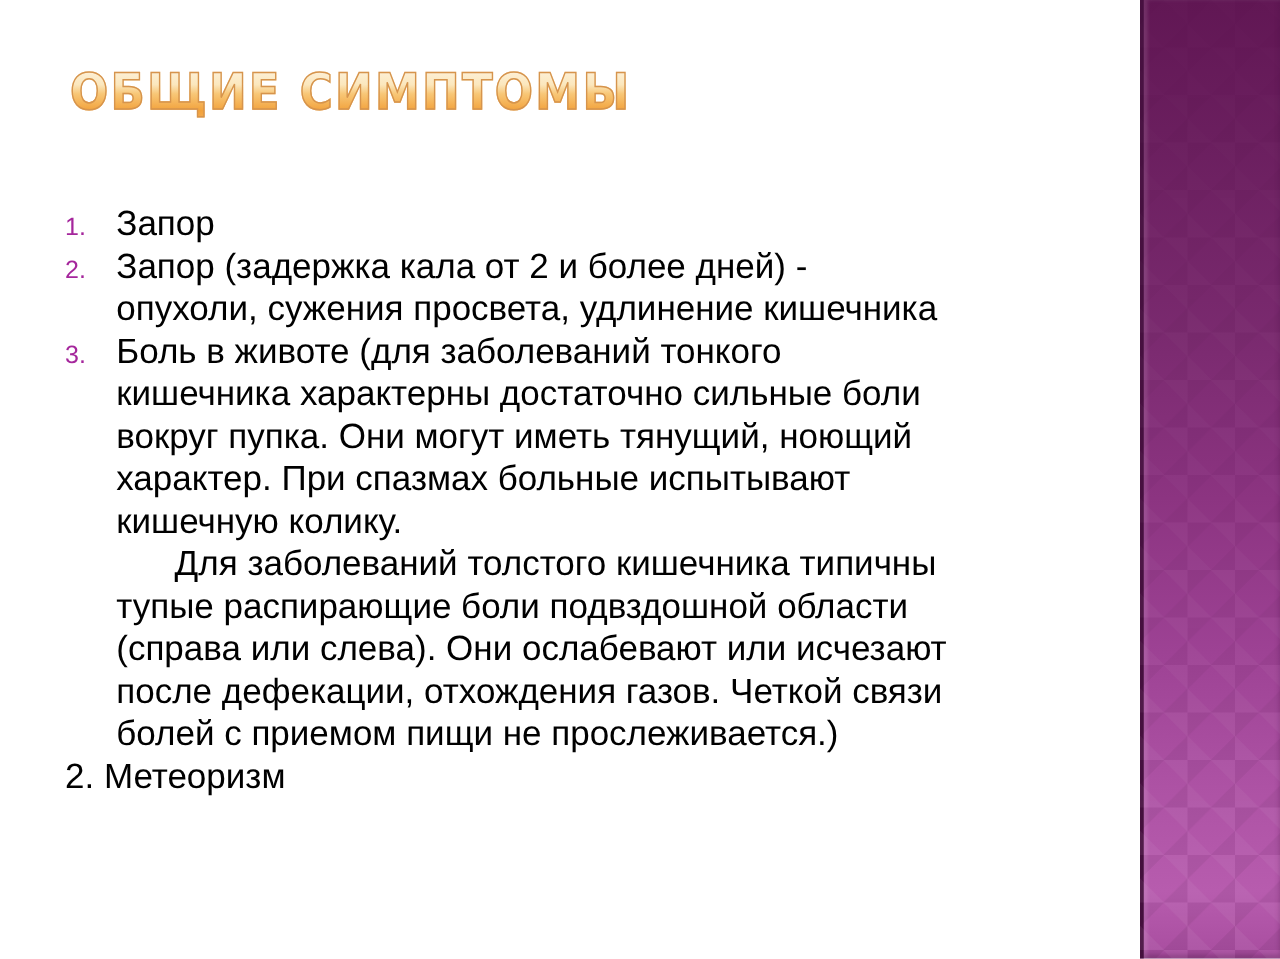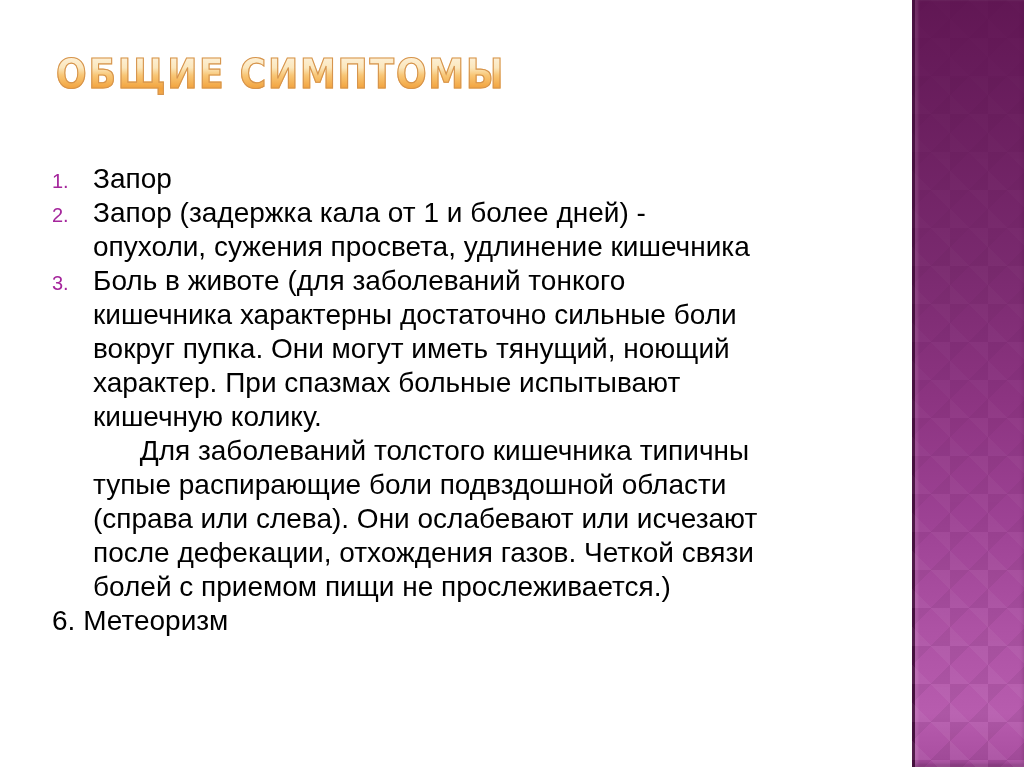--- a/index.html
+++ b/index.html
@@ -119,35 +119,35 @@
   <h1 class="title">ОБЩИЕ СИМПТОМЫ</h1>
 
   <div class="text-block">
     <ol class="symptom-list">
       <li>
         <span class="num">1.</span>
         <span class="txt">Запор</span>
       </li>
       <li>
         <span class="num">2.</span>
-        <span class="txt">Запор (задержка кала от 1 и более дней) -
+        <span class="txt">Запор (задержка кала от 2 и более дней) -
 опухоли, сужения просвета, удлинение кишечника</span>
       </li>
       <li>
         <span class="num">3.</span>
         <span class="txt">Боль в животе (для заболеваний тонкого
 кишечника характерны достаточно сильные боли
 вокруг пупка. Они могут иметь тянущий, ноющий
 характер. При спазмах больные испытывают
 кишечную колику.
       Для заболеваний толстого кишечника типичны
 тупые распирающие боли подвздошной области
 (справа или слева). Они ослабевают или исчезают
 после дефекации, отхождения газов. Четкой связи
 болей с приемом пищи не прослеживается.)</span>
       </li>
     </ol>
-    <div class="item4">6. Метеоризм</div>
+    <div class="item4">2. Метеоризм</div>
   </div>
 
   <div class="sidebar"></div>
 
 </div>
 
 </body></html>

